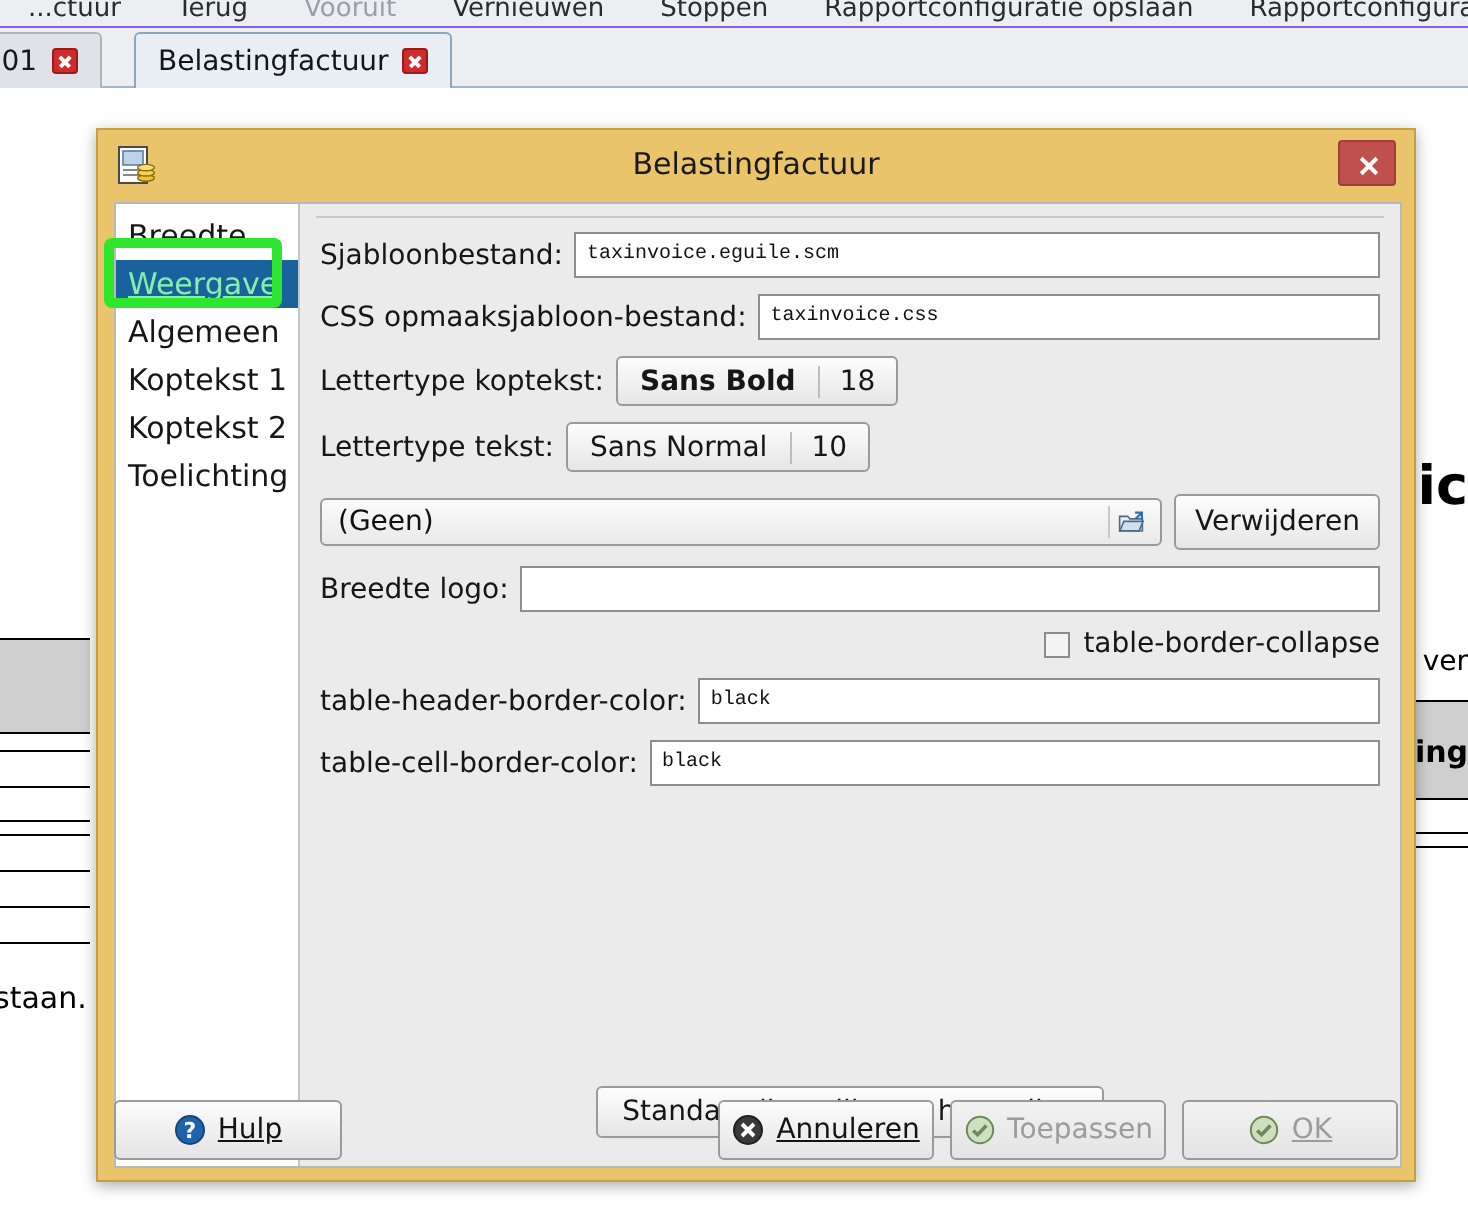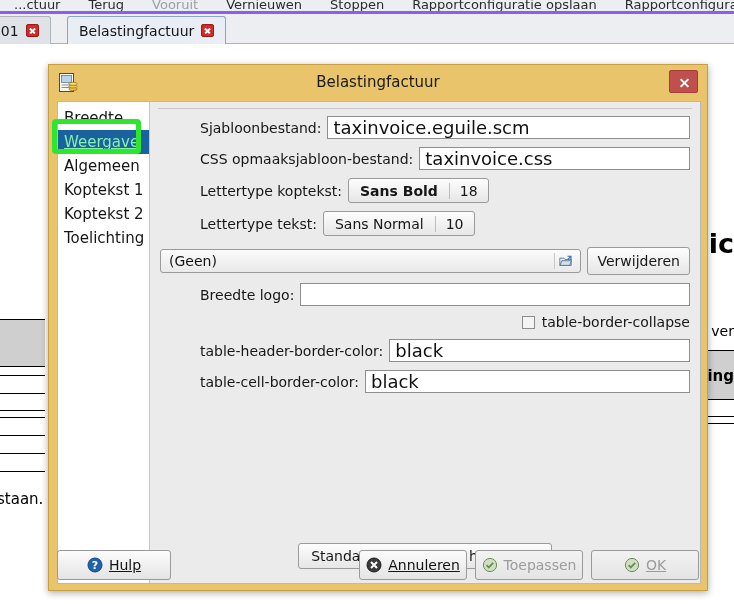--- a/index.html
+++ b/index.html
@@ -12,21 +12,21 @@
   }
 
   #root { position: relative; width: 734px; height: 604px; }
 
   
   .app-bg { position: absolute; inset: 0; background: #ffffff; }
 
   .toolbar {
     position: absolute; left: 0; top: 0; width: 734px; height: 14px;
     background: #eceef1;
-    border-bottom: 3px solid #8b5cf6;
+    border-bottom: 1px solid #8b5cf6;
     overflow: hidden;
     padding-left: 44px;
   }
   .toolbar-inner {
     position: absolute; left: 0; top: -10px;
     width: 960px; height: 28px;
     display: flex; align-items: center;
     white-space: nowrap;
   }
   .tb-item {
@@ -171,31 +171,32 @@
     position: absolute; left: 8px; right: 8px; top: 6px;
     height: 1px; background: #c9c9c9;
   }
 
   .row {
     display: flex; align-items: center;
     margin-bottom: 8px;
     gap: 6px;
   }
   .lbl {
-    font-size: 14px; color: #161616; white-space: nowrap; margin-left: 40px;
+    font-size: 14px; color: #161616; white-space: nowrap;
   }
   .field {
     flex: 1;
     height: 23px;
     background: #ffffff;
     border: 1px solid #8e8e8e;
-    font-size: 18px; color: #111;
+    font-size: 10px; color: #111;
     display: flex; align-items: center;
     padding: 0 5px;
     min-width: 0;
+    font-family: Liberation Mono, monospace;
   }
   .btn {
     background: linear-gradient(#fdfdfd, #e6e6e6);
     border: 1px solid #9a9a9a;
     border-radius: 3px;
     font-size: 14px; color: #161616;
     height: 28px;
     display: inline-flex; align-items: center; justify-content: center;
     padding: 0 9px;
     white-space: nowrap;

